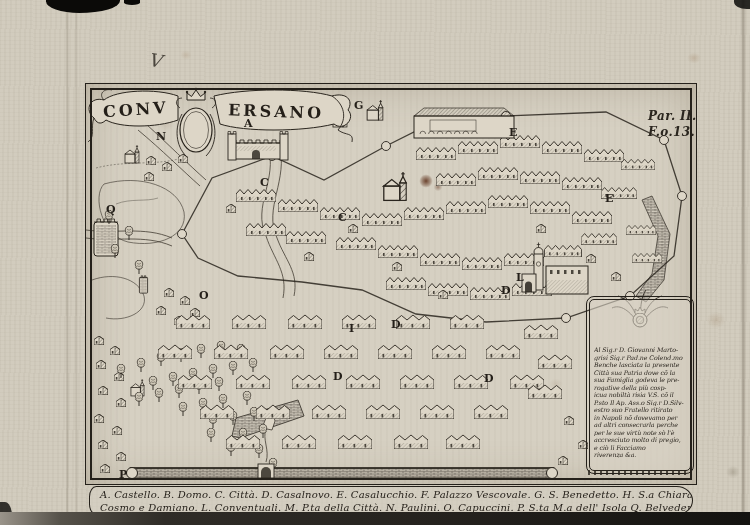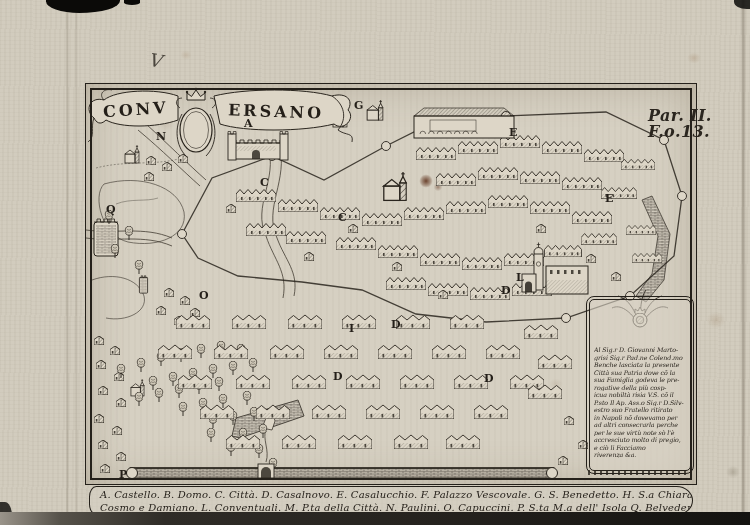--- a/index.html
+++ b/index.html
@@ -25,21 +25,21 @@
       radial-gradient(6px 6px at 352px 103px, rgba(96,52,30,.5), transparent 70%),
       radial-gradient(10px 8px at 470px 300px, rgba(120,90,60,.12), transparent 70%),
       radial-gradient(12px 10px at 80px 40px, rgba(120,90,60,.1), transparent 70%),
       repeating-linear-gradient(90deg, rgba(110,100,82,.04) 0 2px, transparent 2px 6px);
     box-shadow: inset 0 0 40px rgba(105,92,70,.3);
   }
   .plate-inner{position:absolute;inset:4px;border:2.2px solid #24201a;pointer-events:none;}
   .mapsvg{position:absolute;left:0;top:0;}
   .ltr{font-family:"DejaVu Serif",serif;font-size:11px;font-weight:bold;fill:#241f19;}
   .bannertxt{font-family:"DejaVu Serif",serif;font-size:16px;font-weight:bold;fill:#241f19;letter-spacing:3px;}
-  .margin-note{position:absolute;left:648px;top:108px;font-style:italic;font-weight:bold;font-size:16px;line-height:16px;color:#2b261f;letter-spacing:.4px;}
+  .margin-note{position:absolute;left:648px;top:108px;font-style:italic;font-weight:bold;font-size:12px;line-height:16px;color:#2b261f;letter-spacing:.4px;}
   .hand-v{position:absolute;left:150px;top:50px;font-size:18px;font-style:italic;color:#4b463e;transform:rotate(10deg);}
   .cartouche{
     position:absolute;left:503px;top:215px;width:102px;height:172px;
     border:1.4px solid #24201a;outline:1px solid #24201a;outline-offset:2px;
     border-radius:5px;background:rgba(216,210,196,.6);
     padding:46px 3px 0 4px;box-sizing:border-box;
   }
   .cartouche:after{content:"";position:absolute;left:-2px;right:-2px;bottom:-5px;height:5px;
     background:repeating-linear-gradient(90deg,#29241d 0 2px, transparent 2px 6px);opacity:.8;}
   .cart-line{font-style:italic;font-size:6.3px;line-height:7.5px;letter-spacing:-.1px;white-space:nowrap;overflow:hidden;color:#2b261f;}

